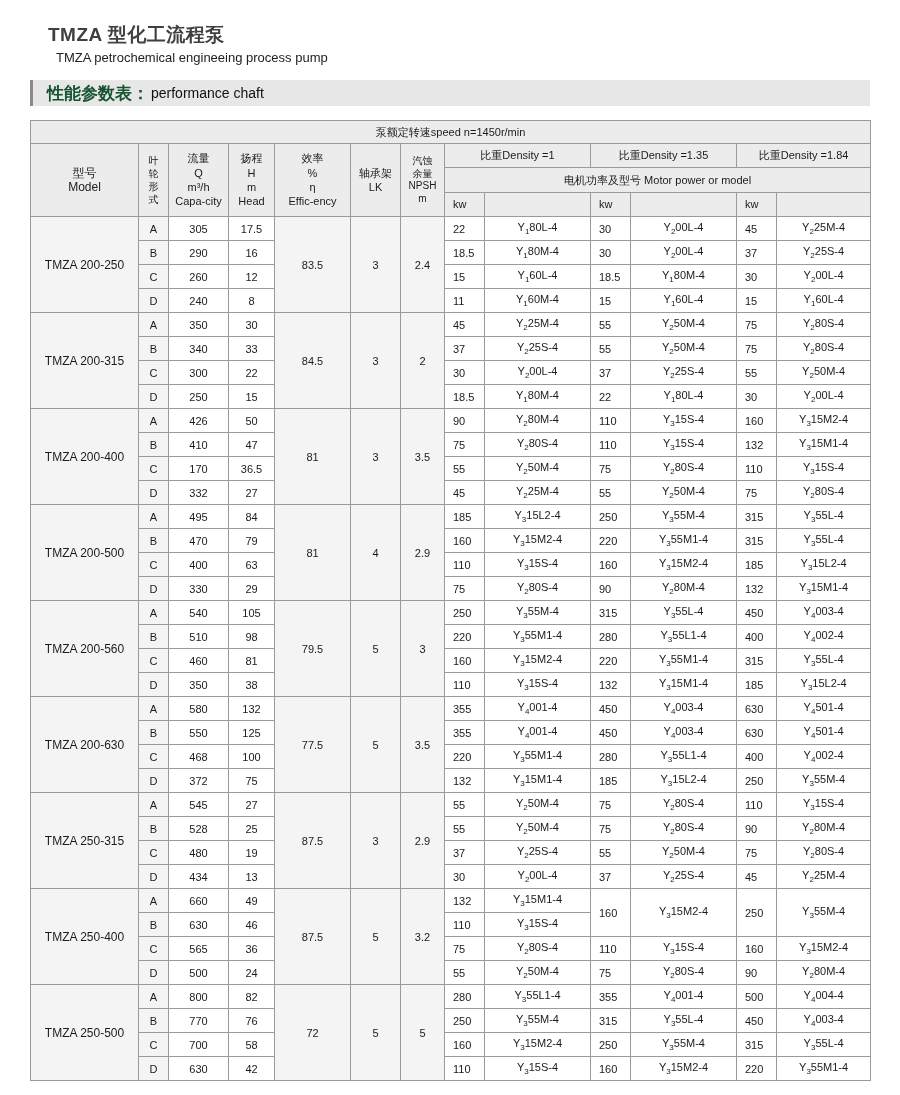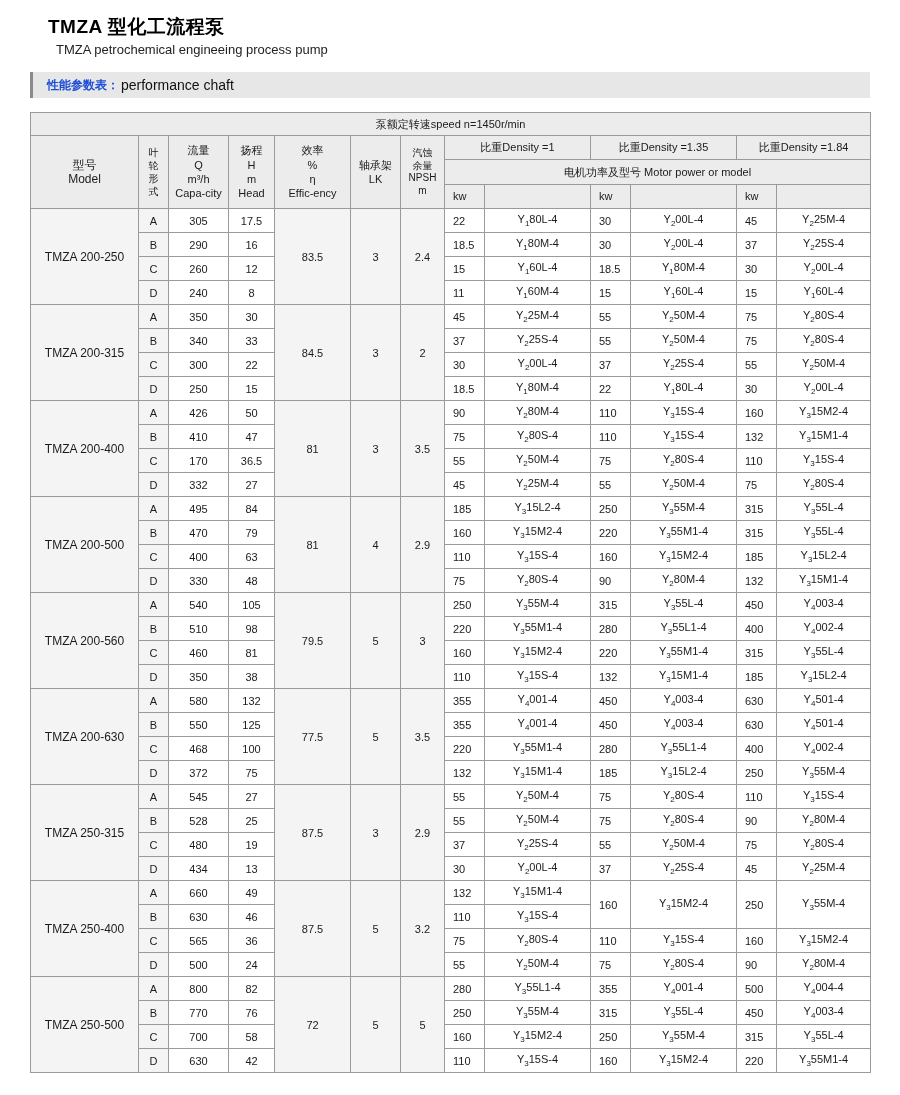--- a/index.html
+++ b/index.html
@@ -7,33 +7,33 @@
     width:900px;height:1095px;
     background:#ffffff;
     font-family:"Liberation Sans", sans-serif;
     color:#1b1b1b;
     -webkit-font-smoothing:antialiased;
   }
   .page{position:relative;width:900px;height:1095px;box-sizing:border-box;padding:10px 30px 0 30px;}
 
   .title-main{
     font-size:19px;font-weight:bold;letter-spacing:0.5px;
-    margin:4px 0 2px 18px;color:#000000;
+    margin:12px 0 2px 18px;color:#404040;
   }
   .title-sub{
     font-size:13px;margin:0 0 15px 26px;color:#222;
   }
   .perf-bar{
     display:flex;align-items:center;
     background:#e7e7e7;
     height:26px;margin:0 0 14px 0;
     padding-left:14px;
     border-left:3px solid #8a8a8a;
   }
-  .perf-bar .cn{font-size:12px;font-weight:bold;color:#1d4ed8;}
+  .perf-bar .cn{font-size:17px;font-weight:bold;color:#14532d;}
   .perf-bar .en{font-size:14px;color:#111;margin-left:2px;}
 
   table.chart{
     border-collapse:collapse;
     width:840px;
     table-layout:fixed;
     font-size:11px;
   }
   table.chart td, table.chart th{
     border:1px solid #9a9a9a;
@@ -294,21 +294,21 @@
           <td class="val" style="text-align:left;padding-left:8px">110</td>
           <td class="val">Y<span class="sub">3</span>15S-4</td>
           <td class="val" style="text-align:left;padding-left:8px">160</td>
           <td class="val">Y<span class="sub">3</span>15M2-4</td>
           <td class="val" style="text-align:left;padding-left:8px">185</td>
           <td class="val">Y<span class="sub">3</span>15L2-4</td>
         </tr>
         <tr>
           <td class="letter">D</td>
           <td class="val">330</td>
-          <td class="val">48</td>
+          <td class="val">29</td>
           <td class="val" style="text-align:left;padding-left:8px">75</td>
           <td class="val">Y<span class="sub">2</span>80S-4</td>
           <td class="val" style="text-align:left;padding-left:8px">90</td>
           <td class="val">Y<span class="sub">2</span>80M-4</td>
           <td class="val" style="text-align:left;padding-left:8px">132</td>
           <td class="val">Y<span class="sub">3</span>15M1-4</td>
         </tr>
         <tr class="grpline">
           <td class="model" rowspan="4">TMZA 200-560</td>
           <td class="letter">A</td>

